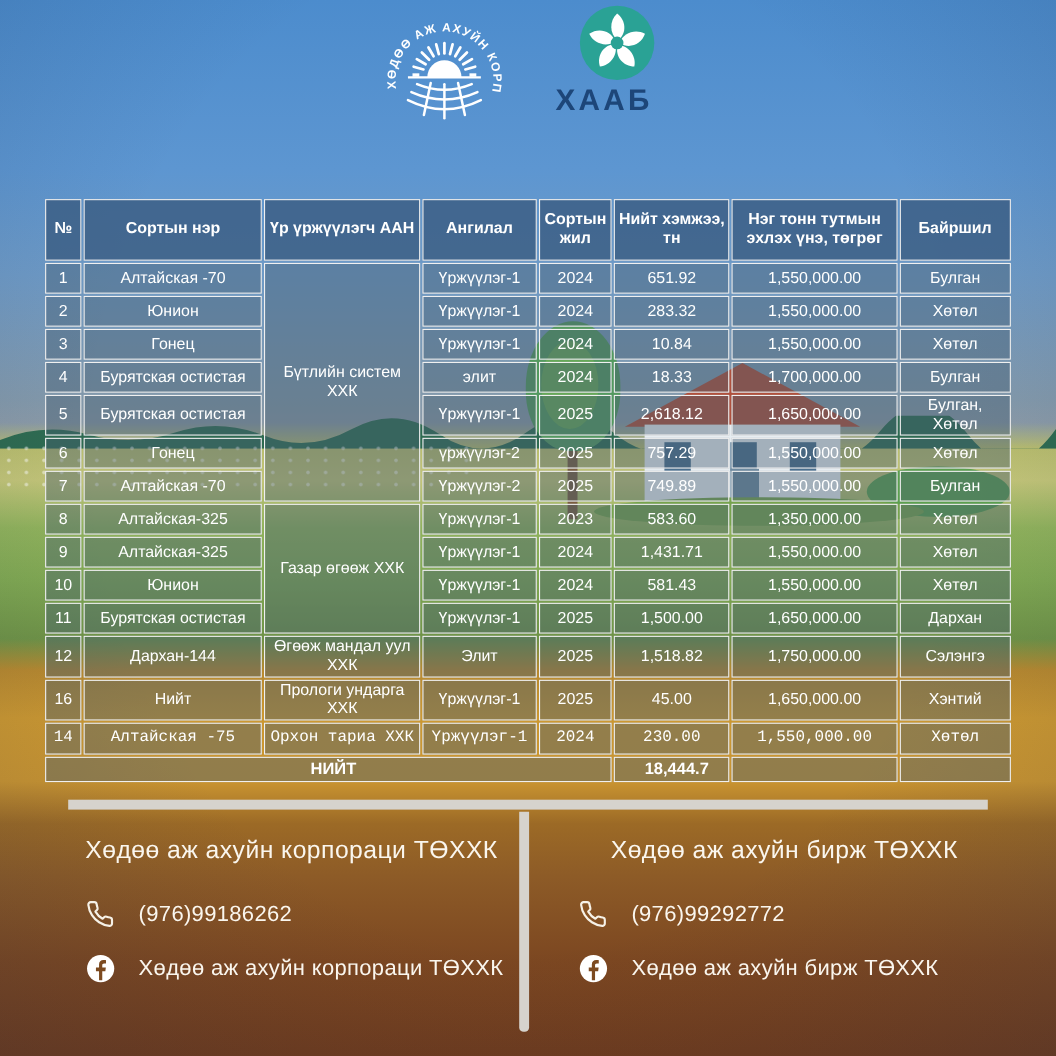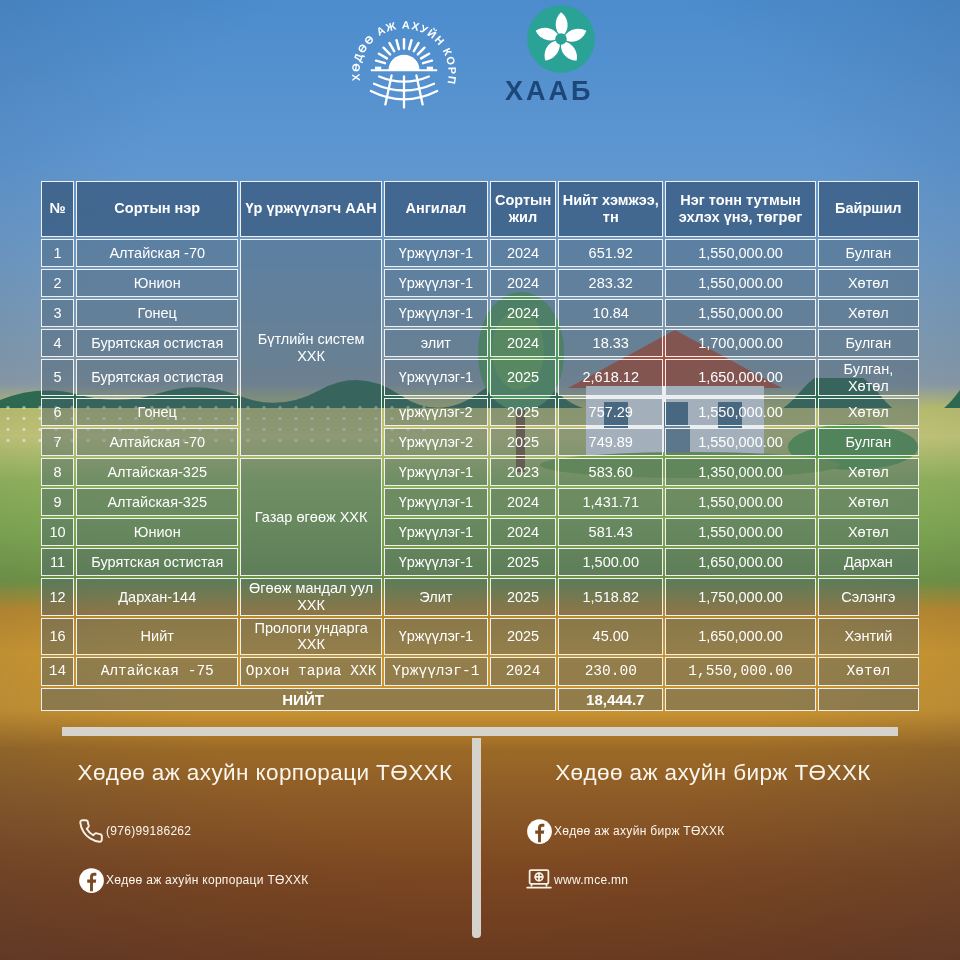--- a/index.html
+++ b/index.html
@@ -67,21 +67,21 @@
   #seed-table tr.total-row td{font-weight:bold;font-size:15px;padding-left:12px;}
   col.c1{width:33px}col.c2{width:162px}col.c3{width:141px}col.c4{width:104px}
   col.c5{width:66px}col.c6{width:105px}col.c7{width:150px}col.c8{width:101px}
   
   .hbar{position:absolute;left:62px;top:727px;width:836px;height:9px;background:#d6d3cd;z-index:3;}
   .vbar{position:absolute;left:472px;top:738px;width:9px;height:200px;background:#d6d3cd;border-radius:0 0 4px 4px;z-index:3;}
   .f-col{position:absolute;top:752px;width:398px;z-index:3;color:#faf6ee;}
   .f-left{left:66px;}
   .f-right{left:514px;}
   .f-title{text-align:center;font-size:22.5px;letter-spacing:.4px;margin:8px 0 30px 0;}
-  .contact-row{display:flex;align-items:center;margin:0 0 19px 10px;font-size:12px;letter-spacing:.3px;min-height:30px;}
+  .contact-row{display:flex;align-items:center;gap:20px;margin:0 0 19px 10px;font-size:20px;letter-spacing:.3px;min-height:30px;}
   .cicon{width:30px;height:30px;flex:0 0 30px;display:flex;align-items:center;justify-content:center;}
 </style>
 </head>
 <body>
 
 <div class="poster">
 
   <div class="bg"></div>
   <svg class="treeline" viewBox="0 0 960 30" preserveAspectRatio="none">
     <path d="M0,22 Q40,6 80,17 T160,15 T240,18 T320,12 T400,17 T480,14 T560,17 T640,11 T720,17 T800,14 T880,17 T960,12 L960,30 L0,30 Z" fill="#2e6b51"></path>
@@ -339,33 +339,30 @@
           </svg>
       </span>
       <span>Хөдөө аж ахуйн корпораци ТӨХХК</span>
     </div>
   </div>
 
   <div class="f-col f-right">
     <div class="f-title">Хөдөө аж ахуйн бирж ТӨХХК</div>
     <div class="contact-row">
       <span class="cicon">
+        <svg width="26" height="26" viewBox="0 0 24 24" fill="none" stroke="#f6f1e7" stroke-width="1.8" stroke-linecap="round" stroke-linejoin="round">
+            <path d="M22 16.92v3a2 2 0 0 1-2.18 2 19.79 19.79 0 0 1-8.63-3.07 19.5 19.5 0 0 1-6-6 19.79 19.79 0 0 1-3.07-8.67A2 2 0 0 1 4.11 2h3a2 2 0 0 1 2 1.72 12.84 12.84 0 0 0 .7 2.81 2 2 0 0 1-.45 2.11L8.09 9.91a16 16 0 0 0 6 6l1.27-1.27a2 2 0 0 1 2.11-.45 12.84 12.84 0 0 0 2.81.7A2 2 0 0 1 22 16.92z"></path>
+          </svg>
+      </span>
+      <span>(976)99292772</span>
+    </div>
+    <div class="contact-row">
+      <span class="cicon">
         <svg width="27" height="27" viewBox="0 0 24 24">
             <circle cx="12" cy="12" r="11" fill="#ffffff"></circle>
             <path fill="#7c4a20" d="M13.3 21.5v-7.4h2.5l.4-2.9h-2.9V9.3c0-.85.3-1.43 1.55-1.43H16.3V5.3c-.28-.04-1.15-.12-2.1-.12-2.1 0-3.5 1.28-3.5 3.62v2.4H8.2v2.9h2.5v7.4h2.6z"></path>
           </svg>
       </span>
       <span>Хөдөө аж ахуйн бирж ТӨХХК</span>
     </div>
-    <div class="contact-row">
-      <span class="cicon">
-        <svg width="30" height="30" viewBox="0 0 24 24" fill="none" stroke="#f6f1e7" stroke-width="1.4" stroke-linecap="round">
-            <rect x="4.5" y="4" width="15" height="11" rx="1"></rect>
-            <circle cx="12" cy="9.5" r="3"></circle>
-            <path d="M9 9.5h6M12 6.5v6"></path>
-            <path d="M2.5 18h19M6 15.5v1M18 15.5v1"></path>
-          </svg>
-      </span>
-      <span>www.mce.mn</span>
-    </div>
   </div>
 
 </div>
 
 </body></html>

